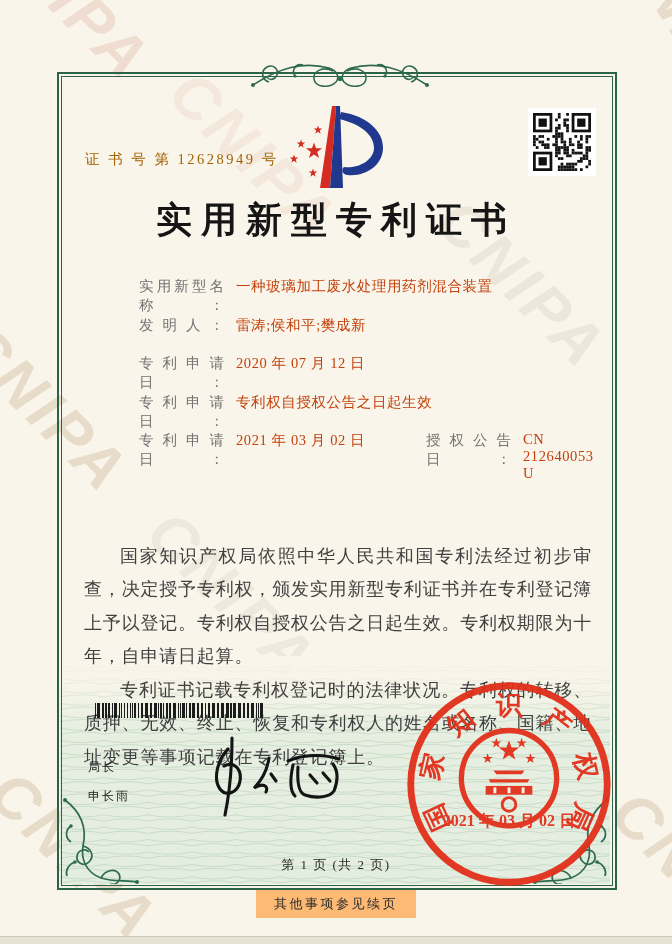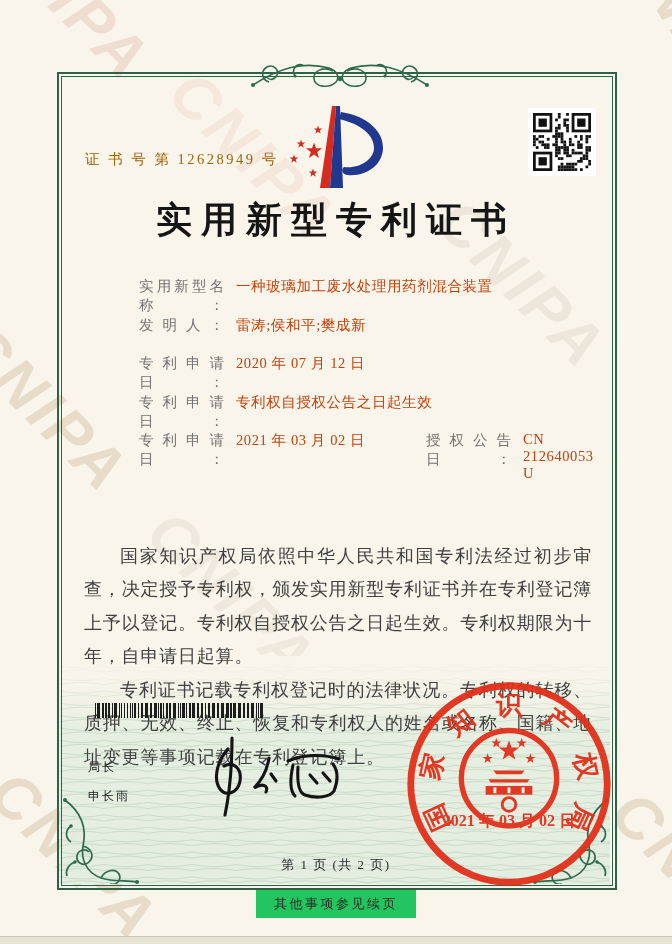--- a/index.html
+++ b/index.html
@@ -47,21 +47,21 @@
   .paras{ position:absolute; left:84px; top:540px; width:508px; font-size:18px; line-height:1.86;
     text-align:justify; letter-spacing:.8px; color:#404040; z-index:3; }
   .paras p{ margin:0; text-indent:2em; }
   .barcode{ position:absolute; left:95px; top:703px; z-index:3; }
   .director{ position:absolute; left:88px; top:753px; z-index:3;
     font-family:"Liberation Sans","DejaVu Sans",sans-serif; font-size:12px; letter-spacing:2px; color:#222; line-height:29px; }
   .signature{ position:absolute; left:192px; top:731px; z-index:3; }
   .seal{ position:absolute; left:402px; top:677px; z-index:4; opacity:.95; }
   .pageinfo{ position:absolute; left:0; top:856px; width:100%; text-align:center; font-size:13px; letter-spacing:1.5px; color:#2c2c2c; z-index:3; }
   .footnote{ position:absolute; left:0; top:890px; width:100%; text-align:center; z-index:3; }
-  .footnote span{ display:inline-block; background:#22c55e; padding:5px 18px; font-size:13px; letter-spacing:2.5px; color:#2c2c2c; }
+  .footnote span{ display:inline-block; background:#fdba74; padding:5px 18px; font-size:13px; letter-spacing:2.5px; color:#2c2c2c; }
   .edgestrip{ position:absolute; left:0; bottom:0; width:100%; height:7px; background:#e6e3d5; border-top:1px solid #c9c7b8; z-index:5; }
   .ornament{ position:absolute; z-index:2; pointer-events:none; }
 </style>
 </head>
 <body>
 
 <div class="page">
 
   <div class="wm pink" style="left:-38px; top:-40px;">CNIPA</div>
   <div class="wm" style="left:586px; top:-12px; transform:rotate(58deg);">CNIPA</div>

